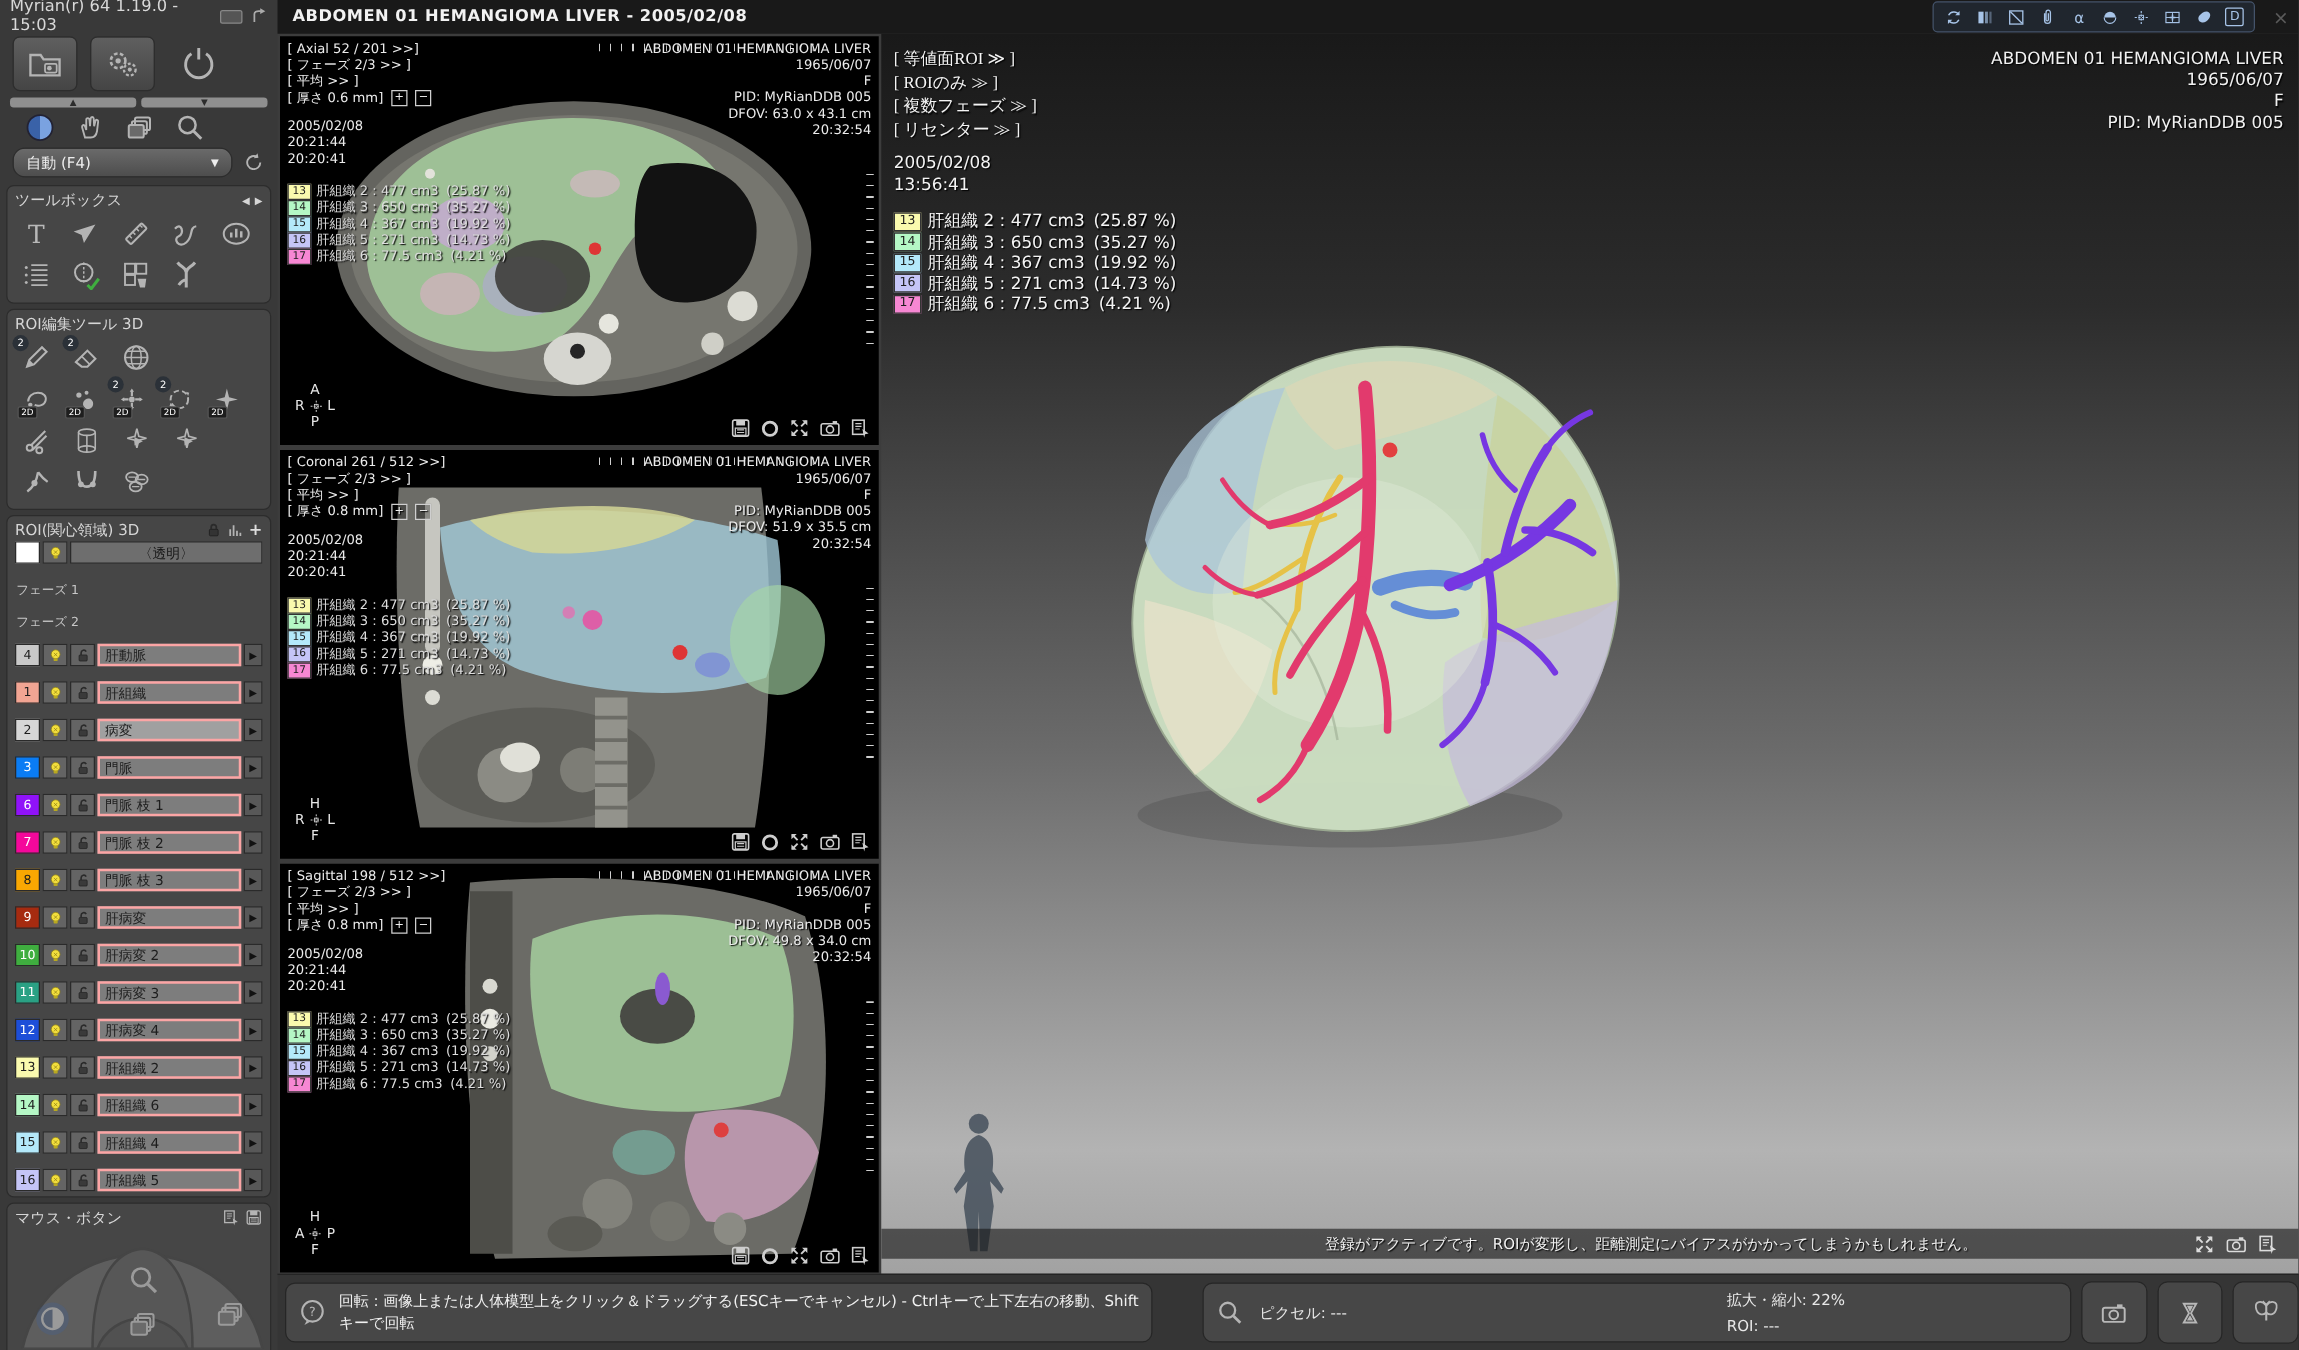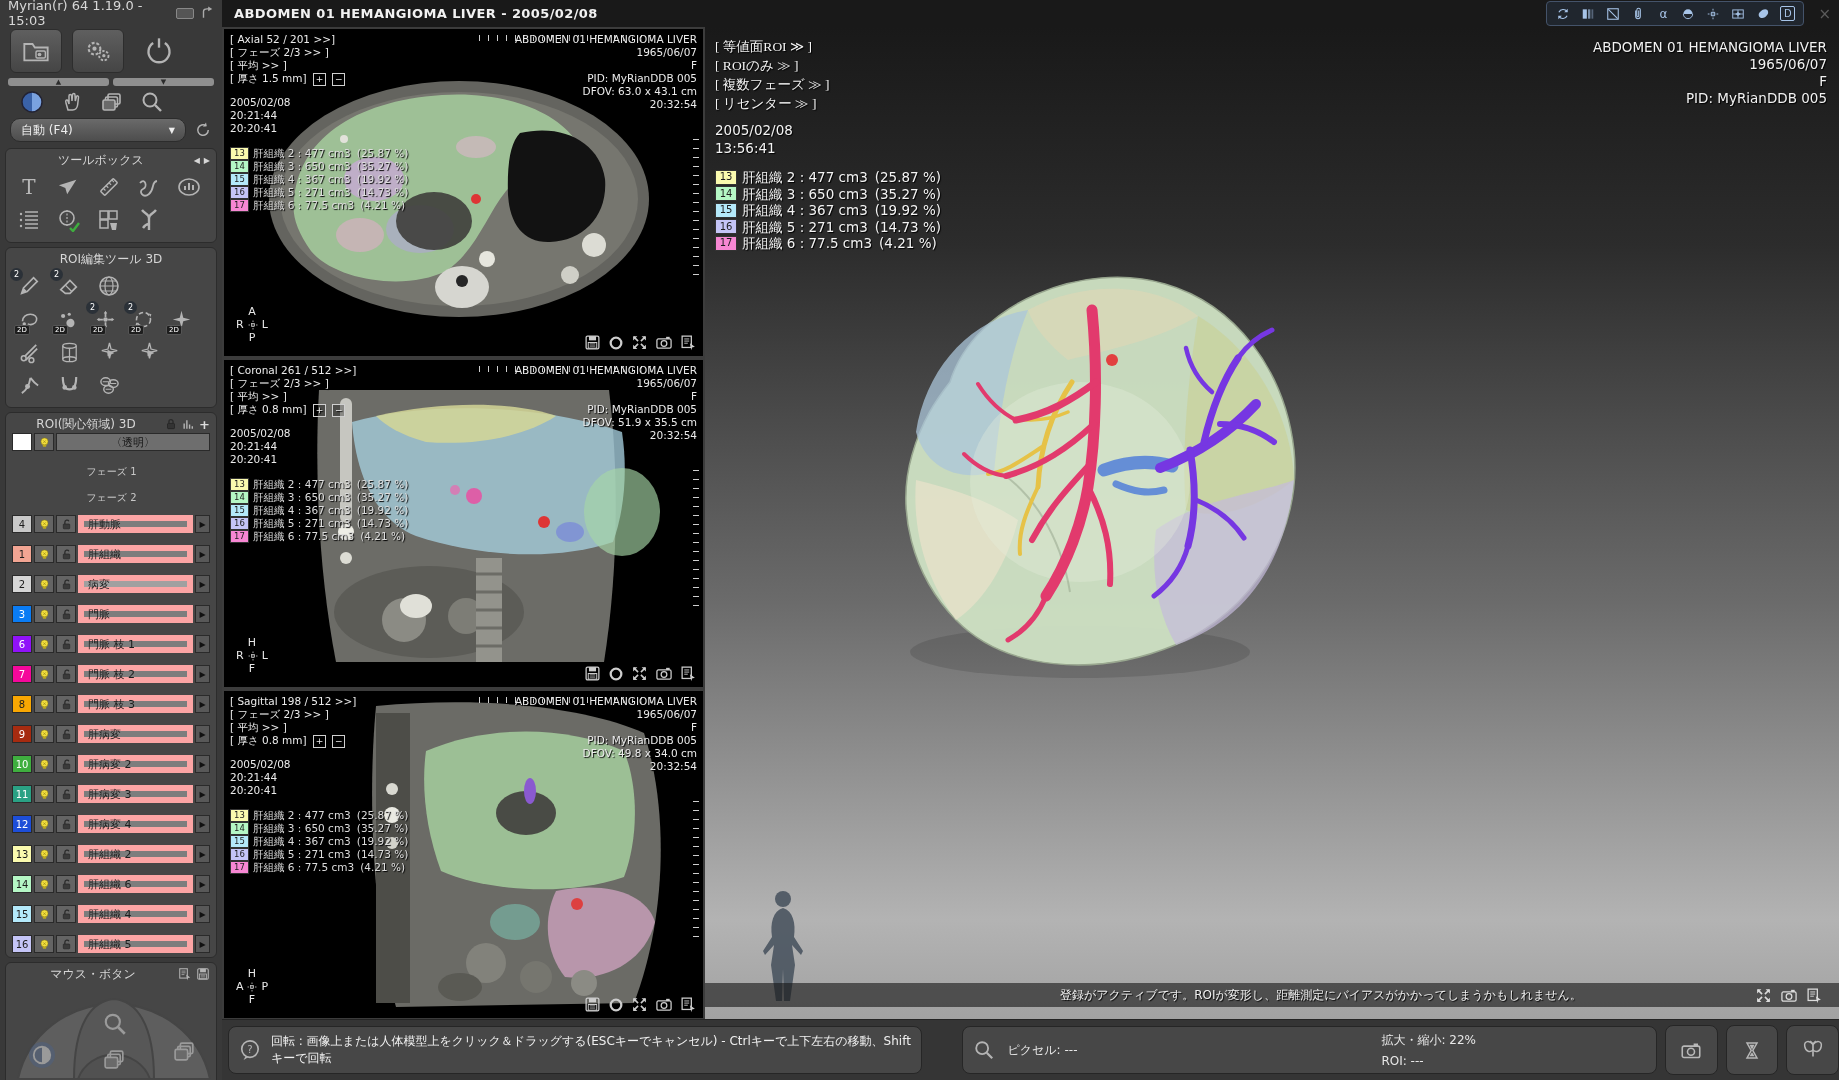--- a/index.html
+++ b/index.html
@@ -13,34 +13,34 @@
   .sb-title .t{flex:1}
   .minbox{width:16px;height:9px;border:1px solid #888;border-radius:2px;background:#555;}
   .sb-big{display:flex;gap:10px;padding:3px 10px;height:46px;}
   .bigbtn{width:50px;height:42px;border-radius:6px;border:1px solid #2d2d2d;background:linear-gradient(#5f5f5f,#454545);display:flex;align-items:center;justify-content:center;}
   .sb-collapse{display:flex;gap:4px;padding:2px 8px;height:12px;}
   .sb-collapse .bar{flex:1;height:8px;border-radius:3px;background:#8f8f8f;display:flex;align-items:center;justify-content:center;font-size:7px;color:#2c2c2c;line-height:8px;}
   .sb-tools{display:flex;gap:16px;padding:2px 20px;height:30px;align-items:center;}
   .sb-ddrow{display:flex;align-items:center;gap:8px;padding:2px 10px;height:28px;}
   .dropdown{flex:1;height:22px;background:linear-gradient(#6a6a6a,#4d4d4d);border:1px solid #2c2c2c;border-radius:10px;display:flex;align-items:center;padding:0 10px;font-size:12px;color:#eee;}
   .dropdown .lbl{flex:1}
-  .panel{margin:4px 5px 0 5px;background:#464646;border:1px solid #2c2c2c;border-radius:6px;padding:2px 6px 4px 6px;text-align:center;}
+  .panel{margin:4px 5px 0 5px;background:#464646;border:1px solid #2c2c2c;border-radius:6px;padding:2px 6px 4px 6px;}
   .phead{display:flex;align-items:center;font-size:12px;color:#d6d6d6;height:18px;gap:4px;}
   .phead .t{flex:1}
   .irow{display:flex;gap:10px;align-items:center;margin:3px 2px;height:30px;}
   .toolbtn{position:relative;width:30px;height:28px;display:flex;align-items:center;justify-content:center;}
   .badge2{position:absolute;top:-4px;left:-4px;width:13px;height:13px;border-radius:50%;background:#2b3138;color:#fff;font-size:8px;display:flex;align-items:center;justify-content:center;}
   .badge2d{position:absolute;bottom:-2px;left:0;background:#1e1e1e;color:#fff;font-size:7px;padding:0 2px;border-radius:2px;border:1px solid #555;}
   
   .roi-rows{display:flex;flex-direction:column;gap:12px;}
   .phase-lbl{font-size:10px;color:#c8c8c8;margin:2px 0 1px 1px;height:11px;}
   .roi-row{display:flex;gap:2px;height:18px;align-items:stretch;}
   .roi-num{width:18px;font-size:10px;display:flex;align-items:center;justify-content:center;border:1px solid #2a2a2a;}
   .cell{background:#646464;display:flex;align-items:center;justify-content:center;width:18px;border:1px solid #2a2a2a;}
-  .roi-name{flex:1;background:#7d7d7d;color:#1d1d1d;font-size:11px;display:flex;align-items:center;padding:0 4px;border:6px solid #fca5a5;}
+  .roi-name{flex:1;background:#7d7d7d;color:#1d1d1d;font-size:11px;display:flex;align-items:center;padding:0 4px;border:2px solid #fca5a5;}
   .roi-row.selected .roi-name{background:#a0a0a0;}
   .roi-arrow{width:13px;background:#585858;color:#111;font-size:8px;display:flex;align-items:center;justify-content:center;border:1px solid #2a2a2a;}
   .swatch{width:18px;background:#fff;border:1px solid #2a2a2a;}
   .trans-name{flex:1;background:#6e6e6e;color:#161616;font-size:11px;display:flex;align-items:center;justify-content:center;border:1px solid #2a2a2a;}
   #mouse-panel{flex:1;margin-bottom:0;border-bottom-left-radius:0;border-bottom-right-radius:0;}
   
   #titlebar{position:absolute;left:222px;top:0;width:1617px;height:27px;background:#191919;display:flex;align-items:center;}
   #titlebar .t{font-size:13px;font-weight:bold;color:#f2f2f2;padding-left:12px;letter-spacing:.4px;flex:1;}
   .tb-tools{display:flex;align-items:center;gap:9px;background:#20262e;border:1px solid #44536a;border-radius:4px;padding:2px 8px;margin-right:14px;height:19px;}
   .tb-tools .ti{color:#a7c4e8;font-size:12px;display:flex;align-items:center;justify-content:center;width:16px;height:16px;}
@@ -887,21 +887,21 @@
       <circle cx="346" cy="246" r="9" fill="#cfcfc7"></circle>
       <circle cx="120" cy="110" r="4" fill="#e2e2da"></circle>
     </svg>
     <div class="ruler-h"></div>
     <div class="ruler-v"></div>
     <div class="vp-tl">
       <div>[ Axial 52 / 201 &gt;&gt;]</div>
       <div>[ フェーズ 2/3  &gt;&gt; ]</div>
       <div>[ 平均 &gt;&gt; ]</div>
       <div>
-        <span>[ 厚さ 1.5 mm]</span>
+        <span>[ 厚さ 0.6 mm]</span>
         <span class="tinybox">+</span>
         <span class="tinybox">−</span>
       </div>
       <div class="vp-line sp">2005/02/08</div>
       <div>20:21:44</div>
       <div>20:20:41</div>
     </div>
     <div class="vp-tr">
       <div>ABDOMEN 01 HEMANGIOMA LIVER</div>
       <div>1965/06/07</div>

